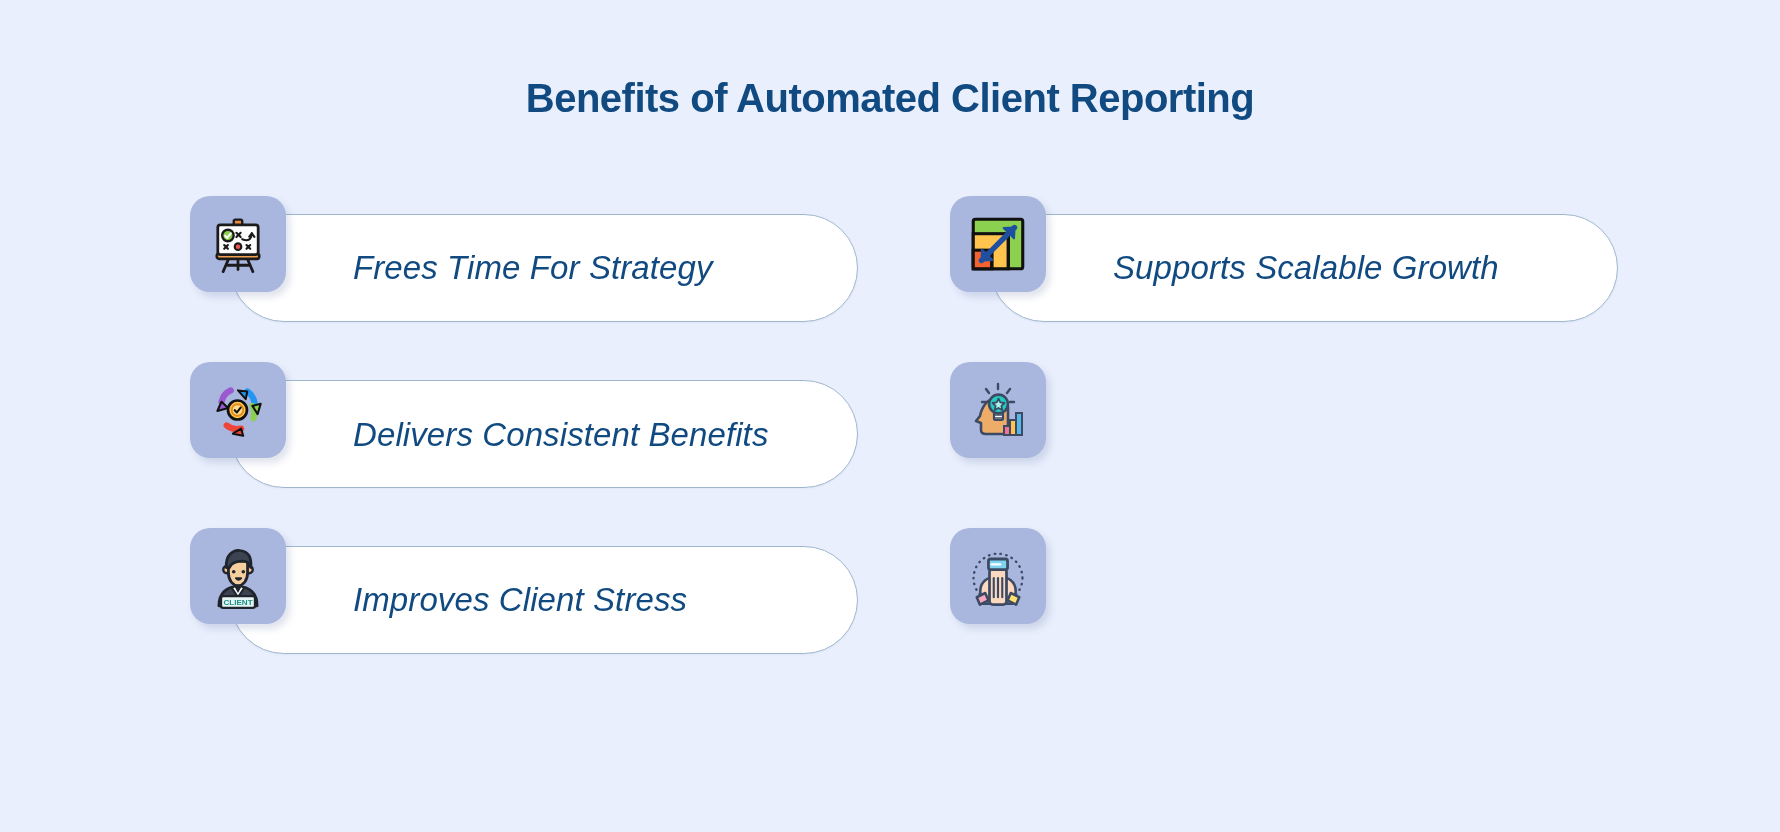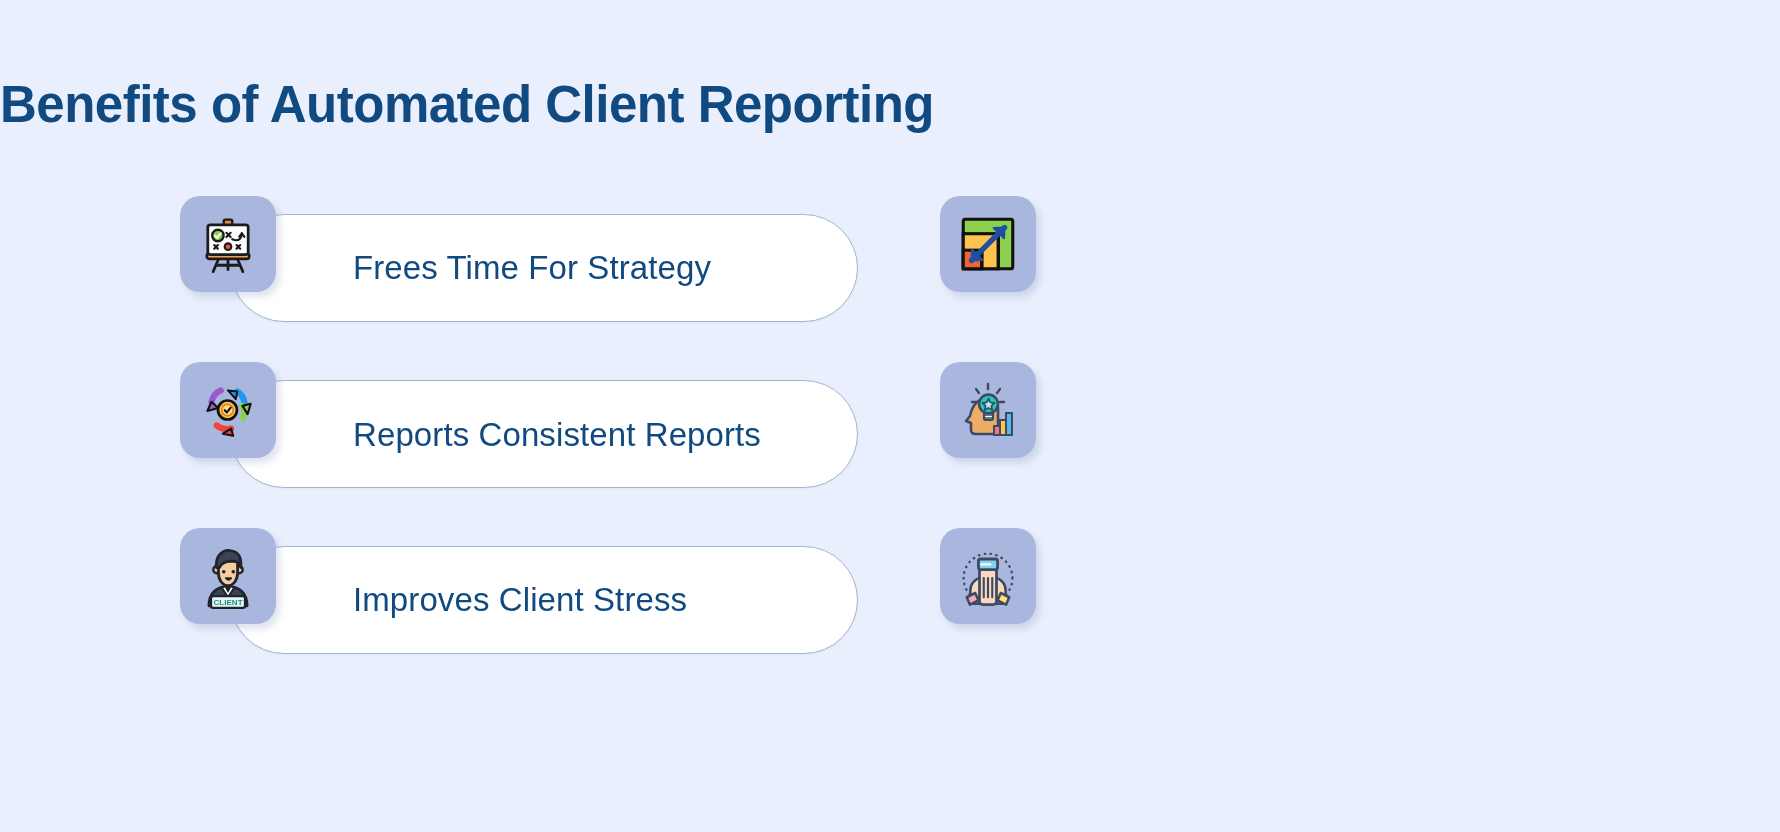--- a/index.html
+++ b/index.html
@@ -22,21 +22,22 @@
     height: 832px;
     position: relative;
   }
 
   
   .title {
     position: absolute;
     top: 76px;
     left: 0;
     width: 1780px;
-    font-size: 51px;
+    text-align: center;
+    font-size: 40px;
     font-weight: 700;
     letter-spacing: -0.5px;
     color: #114a80;
     line-height: 1.12;
     white-space: nowrap;
   }
 
   
   .grid {
     position: absolute;
@@ -62,40 +63,41 @@
     left: 52px;
     top: 18px;
     right: 0;
     height: 108px;
     background: #ffffff;
     border: 1.5px solid #9fb6cf;
     border-radius: 60px;
     display: flex;
     align-items: center;
     box-shadow: 0 1px 2px rgba(30, 60, 110, 0.04);
+    font-style: italic;
   }
 
   .card-label {
     padding-left: 122px;
     padding-right: 30px;
     font-size: 33px;
     font-weight: 400;
     color: #114a80;
     line-height: 1.22;
     letter-spacing: 0.1px;
   }
 
   .card-label.two-line {
     padding-top: 2px;
   }
 
   
   .icon-tile {
     position: absolute;
-    left: 2px;
+    left: 12px;
     top: 0;
     width: 96px;
     height: 96px;
     border-radius: 20px;
     background: #a9b6de;
     box-shadow: 4px 5px 7px rgba(60, 80, 140, 0.16);
     display: flex;
     align-items: center;
     justify-content: center;
     z-index: 5;
@@ -161,20 +163,23 @@
 
           <path d="M42 22 L42 56 M26 38 L26 56" stroke="#111" stroke-width="3" fill="none"></path>
 
           <g stroke="#1f4fa0" stroke-width="5.2" stroke-linecap="round" fill="#1f4fa0">
             <path d="M16 48 L48 16"></path>
           </g>
           <path d="M48 16 L37.5 16.5 L47.5 26.5 Z" fill="#1f4fa0" stroke="#1f4fa0" stroke-width="2" stroke-linejoin="round"></path>
           <path d="M16 48 L26.5 47.5 L16.5 37.5 Z" fill="#1f4fa0" stroke="#1f4fa0" stroke-width="2" stroke-linejoin="round"></path>
         </svg>
       </div>
+      <div class="card-body">
+        <span class="card-label">Supports Scalable Growth</span>
+      </div>
     </div>
 
     <div class="card">
       <div class="icon-tile">
         <svg width="66" height="66" viewBox="0 0 64 64">
 
           <path d="M41 14 Q47 18 48 25" fill="none" stroke="#2196f3" stroke-width="6" stroke-linecap="round"></path>
           <path d="M41 14 L32 13 L39.5 21.5 Z" fill="#2196f3" stroke="#111" stroke-width="2" stroke-linejoin="round"></path>
           <path d="M41 14 Q47 18 48 25" fill="none" stroke="#111" stroke-width="1.6" stroke-linecap="round" opacity="0.0"></path>
 
@@ -186,21 +191,21 @@
 
           <path d="M47 40 Q49 33 46 28" fill="none" stroke="#8bd14f" stroke-width="6" stroke-linecap="round"></path>
           <path d="M46 28 L54 26 L51 36 Z" fill="#8bd14f" stroke="#111" stroke-width="2" stroke-linejoin="round"></path>
 
           <circle cx="31.5" cy="32" r="9.2" fill="#ffc44d" stroke="#111" stroke-width="2.6"></circle>
           <circle cx="31.5" cy="32" r="5.6" fill="#ffdb8a" stroke="#e08a20" stroke-width="1.8"></circle>
           <path d="M28.8 32.2 L30.9 34.4 L34.6 29.6" fill="none" stroke="#111" stroke-width="2" stroke-linecap="round" stroke-linejoin="round"></path>
         </svg>
       </div>
       <div class="card-body">
-        <span class="card-label two-line">Reports Consistent Reports</span>
+        <span class="card-label two-line">Delivers Consistent Benefits</span>
       </div>
     </div>
 
     <div class="card">
       <div class="icon-tile">
         <svg width="64" height="64" viewBox="0 0 64 64">
 
           <g stroke="#3d4a63" stroke-width="2.4" stroke-linecap="round">
             <path d="M32 6 L32 11"></path>
             <path d="M20 11 L23 15"></path>

